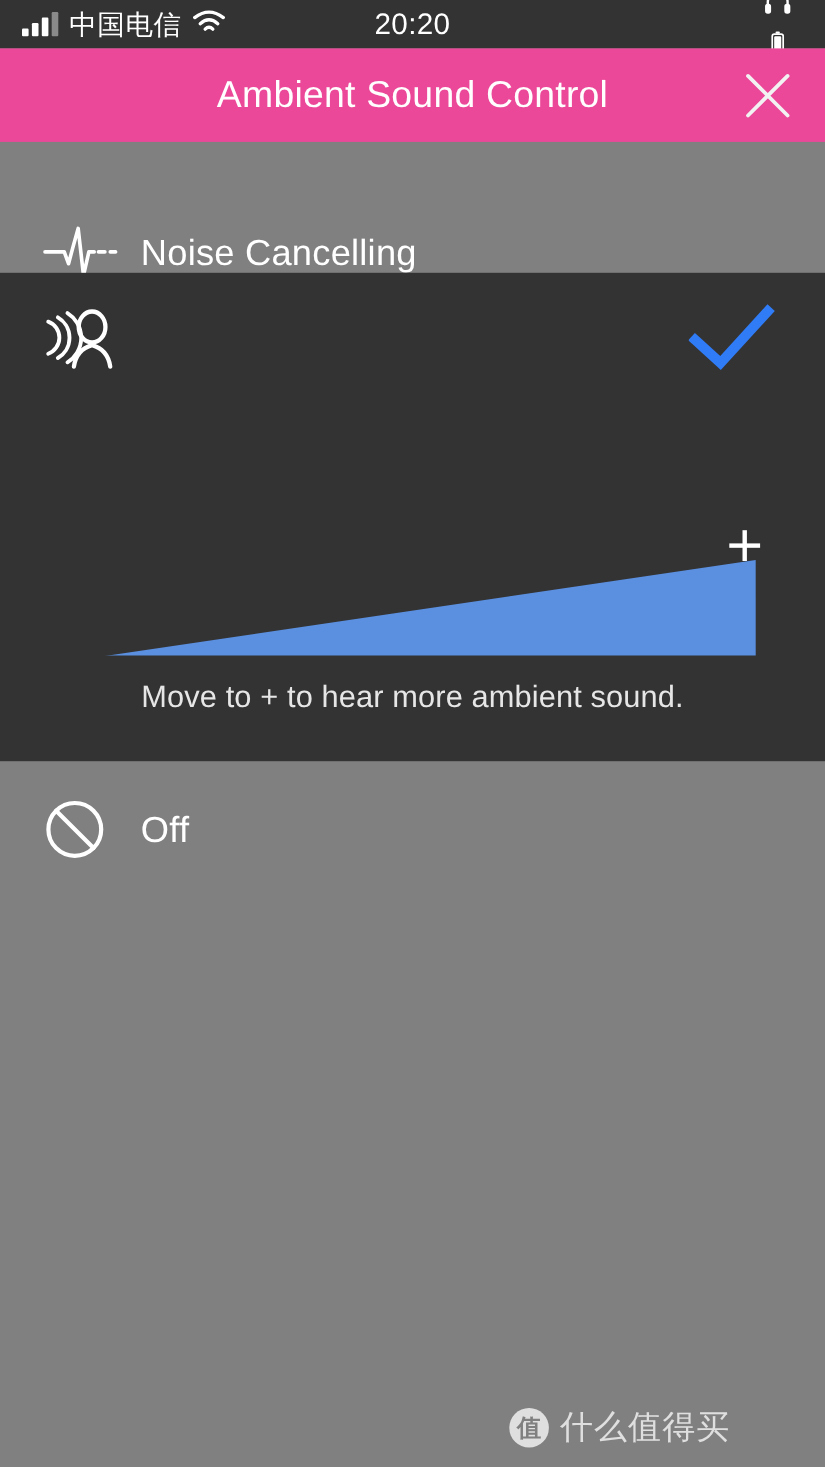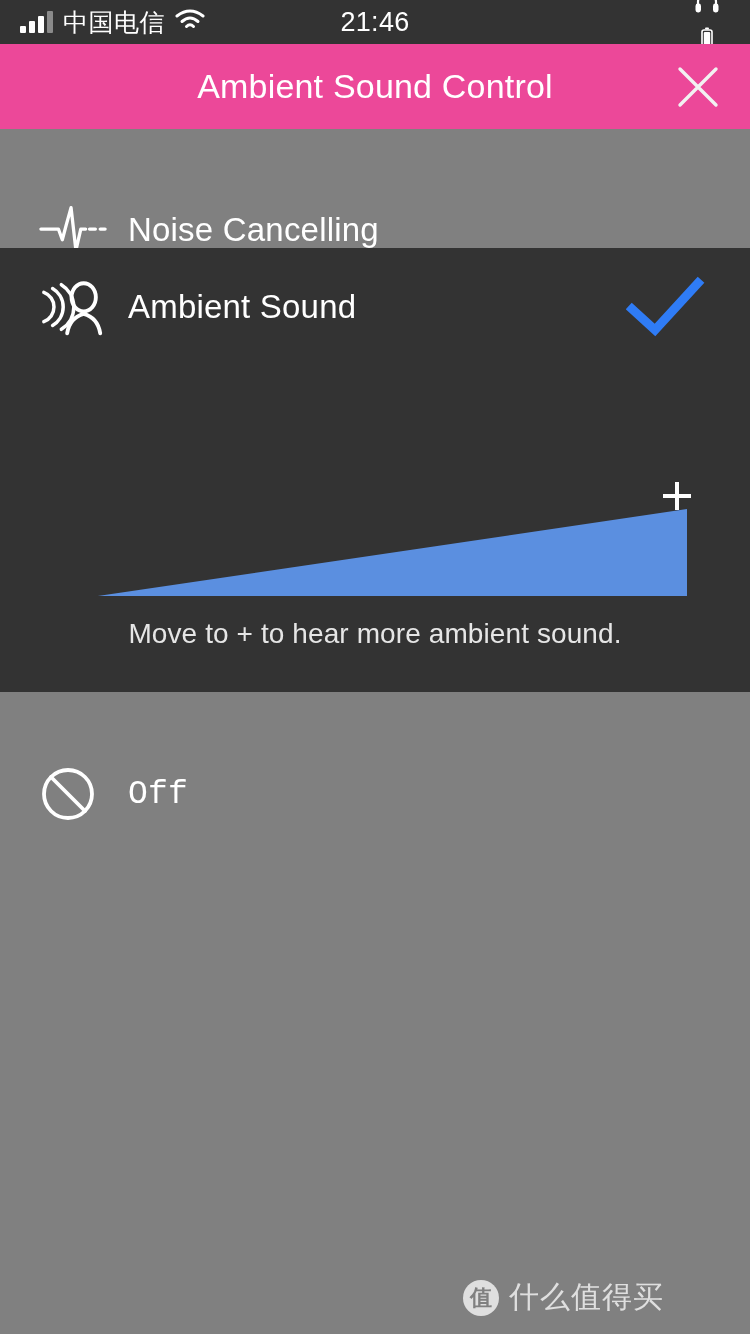--- a/index.html
+++ b/index.html
@@ -231,21 +231,21 @@
       <span class="carrier">中国电信</span>
       <span>
         <svg width="30" height="24" viewBox="0 0 30 24">
           <path d="M2 8 Q15 -2 28 8" stroke="#fff" stroke-width="3" fill="none" stroke-linecap="round"></path>
           <path d="M7 13.5 Q15 6.5 23 13.5" stroke="#fff" stroke-width="3" fill="none" stroke-linecap="round"></path>
           <path d="M11.5 18.5 Q15 15 18.5 18.5" stroke="#fff" stroke-width="3" fill="none" stroke-linecap="round"></path>
         </svg>
       </span>
     </div>
 
-    <div class="status-center">21:46</div>
+    <div class="status-center">20:20</div>
 
     <div class="status-right">
       <span>
         <svg width="26" height="26" viewBox="0 0 26 26">
           <circle cx="12" cy="13" r="9.5" stroke="#fff" stroke-width="2" fill="none"></circle>
           <rect x="9" y="11.5" width="6" height="5.5" fill="#fff" rx="1"></rect>
           <path d="M9.8 11.5 a2.2 2.2 0 0 1 4.4 0" stroke="#fff" stroke-width="1.6" fill="none"></path>
           <path d="M20 9 l3 2 -3 2" stroke="#fff" stroke-width="2" fill="none" stroke-linejoin="round" stroke-linecap="round"></path>
         </svg>
       </span>
@@ -305,40 +305,39 @@
     <div class="ambient-header">
       <div class="mode-icon">
         <svg width="72" height="62" viewBox="0 0 72 62">
           <path d="M6 16 a16 16 0 0 1 0 30" stroke="#ffffff" stroke-width="3.6" fill="none" stroke-linecap="round"></path>
           <path d="M15 12 a22 22 0 0 1 0 38" stroke="#ffffff" stroke-width="3.6" fill="none" stroke-linecap="round"></path>
           <path d="M24 8 a27 27 0 0 1 0 46" stroke="#ffffff" stroke-width="3.6" fill="none" stroke-linecap="round"></path>
           <ellipse cx="47" cy="21" rx="12.5" ry="14.5" stroke="#ffffff" stroke-width="4" fill="none"></ellipse>
           <path d="M30 58 q2.5 -16 17 -20 q14.5 4 17 20" stroke="#ffffff" stroke-width="4" fill="none" stroke-linecap="round"></path>
         </svg>
       </div>
-      <div class="mode-label">Ambient Sound</div>
       <div class="check-mark">
         <svg width="80" height="62" viewBox="0 0 80 62">
           <path d="M6 33 L29 54 L72 7" stroke="#2f7cf6" stroke-width="9" fill="none" stroke-linecap="square" stroke-linejoin="miter"></path>
         </svg>
       </div>
     </div>
 
     <div class="slider-area">
       <svg class="wedge" width="750" height="230" viewBox="0 0 750 230">
         <polygon points="64,235 64,271 687,271 687,143" fill="#5b8fe0"></polygon>
         <polygon points="661,279 687,253 713,279 713,330 661,330" fill="#5b8fe0"></polygon>
       </svg>
       <div class="plus-sign" style="position:absolute; left:663px; top:116px;"></div>
     </div>
 
     <div class="hint-text">Move to + to hear more ambient sound.</div>
   </div>
 
-  <div class="mode-row inactive row-off" style="position:absolute; top:735px; left:0;font-family:Liberation Mono, monospace;">
+  <div class="mode-row inactive row-off" style="position:absolute; top:695px; left:0;">
     <div class="mode-icon">
       <svg width="64" height="64" viewBox="0 0 64 64">
         <circle cx="30" cy="32" r="24" stroke="#ffffff" stroke-width="3.8" fill="none"></circle>
         <path d="M13 15 L47 49" stroke="#ffffff" stroke-width="3.8" stroke-linecap="round"></path>
       </svg>
     </div>
     <div class="mode-label">Off</div>
   </div>
 
   <div class="watermark">

